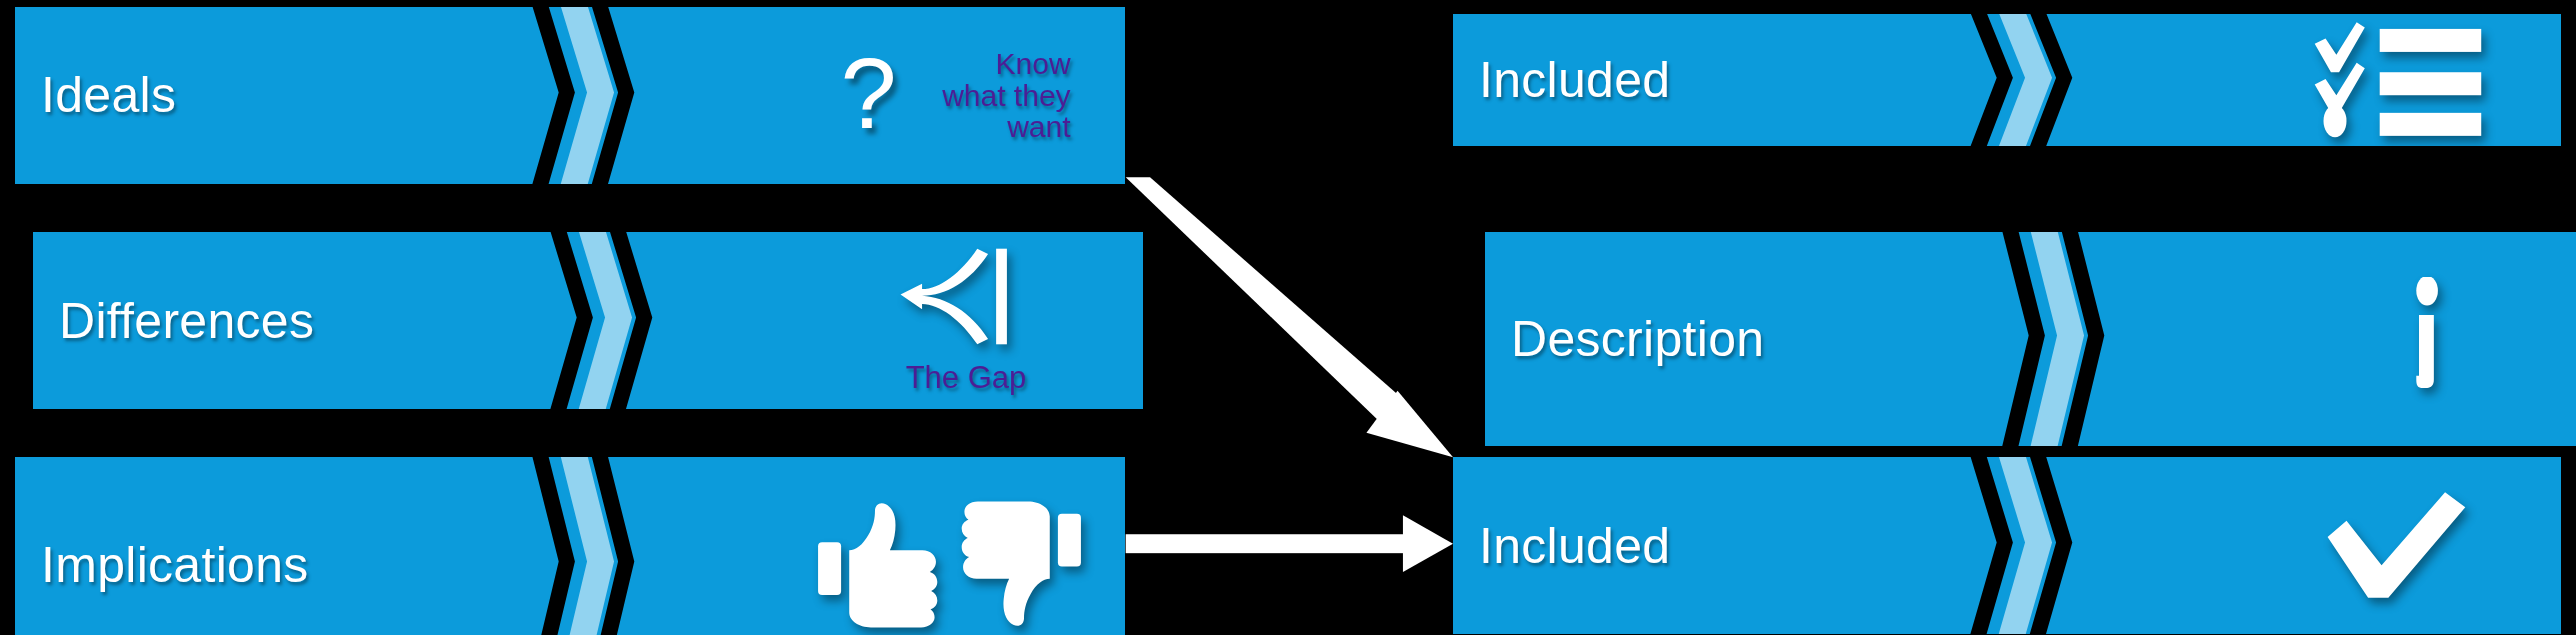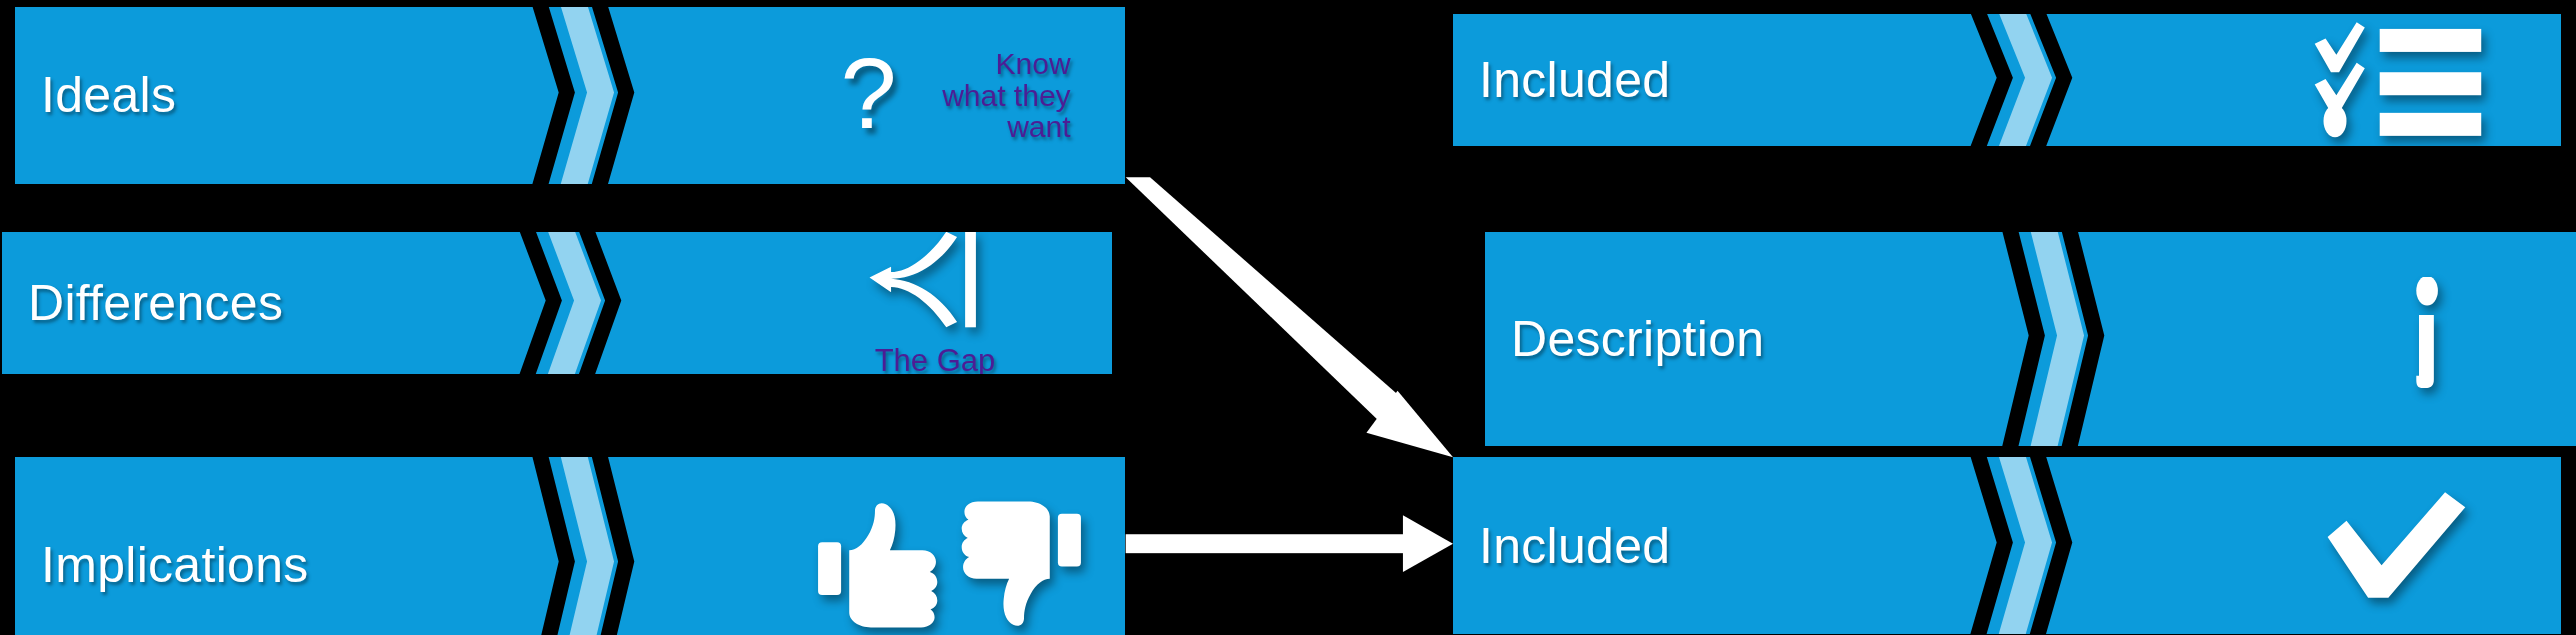--- a/index.html
+++ b/index.html
@@ -111,21 +111,21 @@
     <div class="icon-slot" style="left:778px; width:325px;">
       <span class="glyph" style="font-size:101px; font-weight:400; margin-top:-4px;">?</span>
       <span class="side-text" style="font-size:30px; text-align:right; width:162px; display:block;">
         <span>Know</span><br>
         <span>what they</span><br>
         <span>want</span>
       </span>
     </div>
   </div>
 
-  <div class="banner" style="left:2px; top:232px; width:1110px; height:142px;">
+  <div class="banner" style="left:33px; top:232px; width:1110px; height:177px;">
     <div class="banner-label">Differences</div>
 
     <div class="chev-group" style="left:514px;">
       <svg viewBox="0 0 160 270" preserveAspectRatio="none" aria-hidden="true">
         <path d="M 4,0 L 44,131 L 4,270 L 28,270 L 68,131 L 28,0 Z" fill="#000000"></path>
         <path d="M 46,0 L 86,131 L 46,270 L 86,270 L 126,131 L 86,0 Z" fill="#92D3F0"></path>
         <path d="M 92,0 L 132,131 L 92,270 L 116,270 L 156,131 L 116,0 Z" fill="#000000"></path>
       </svg>
     </div>
 

